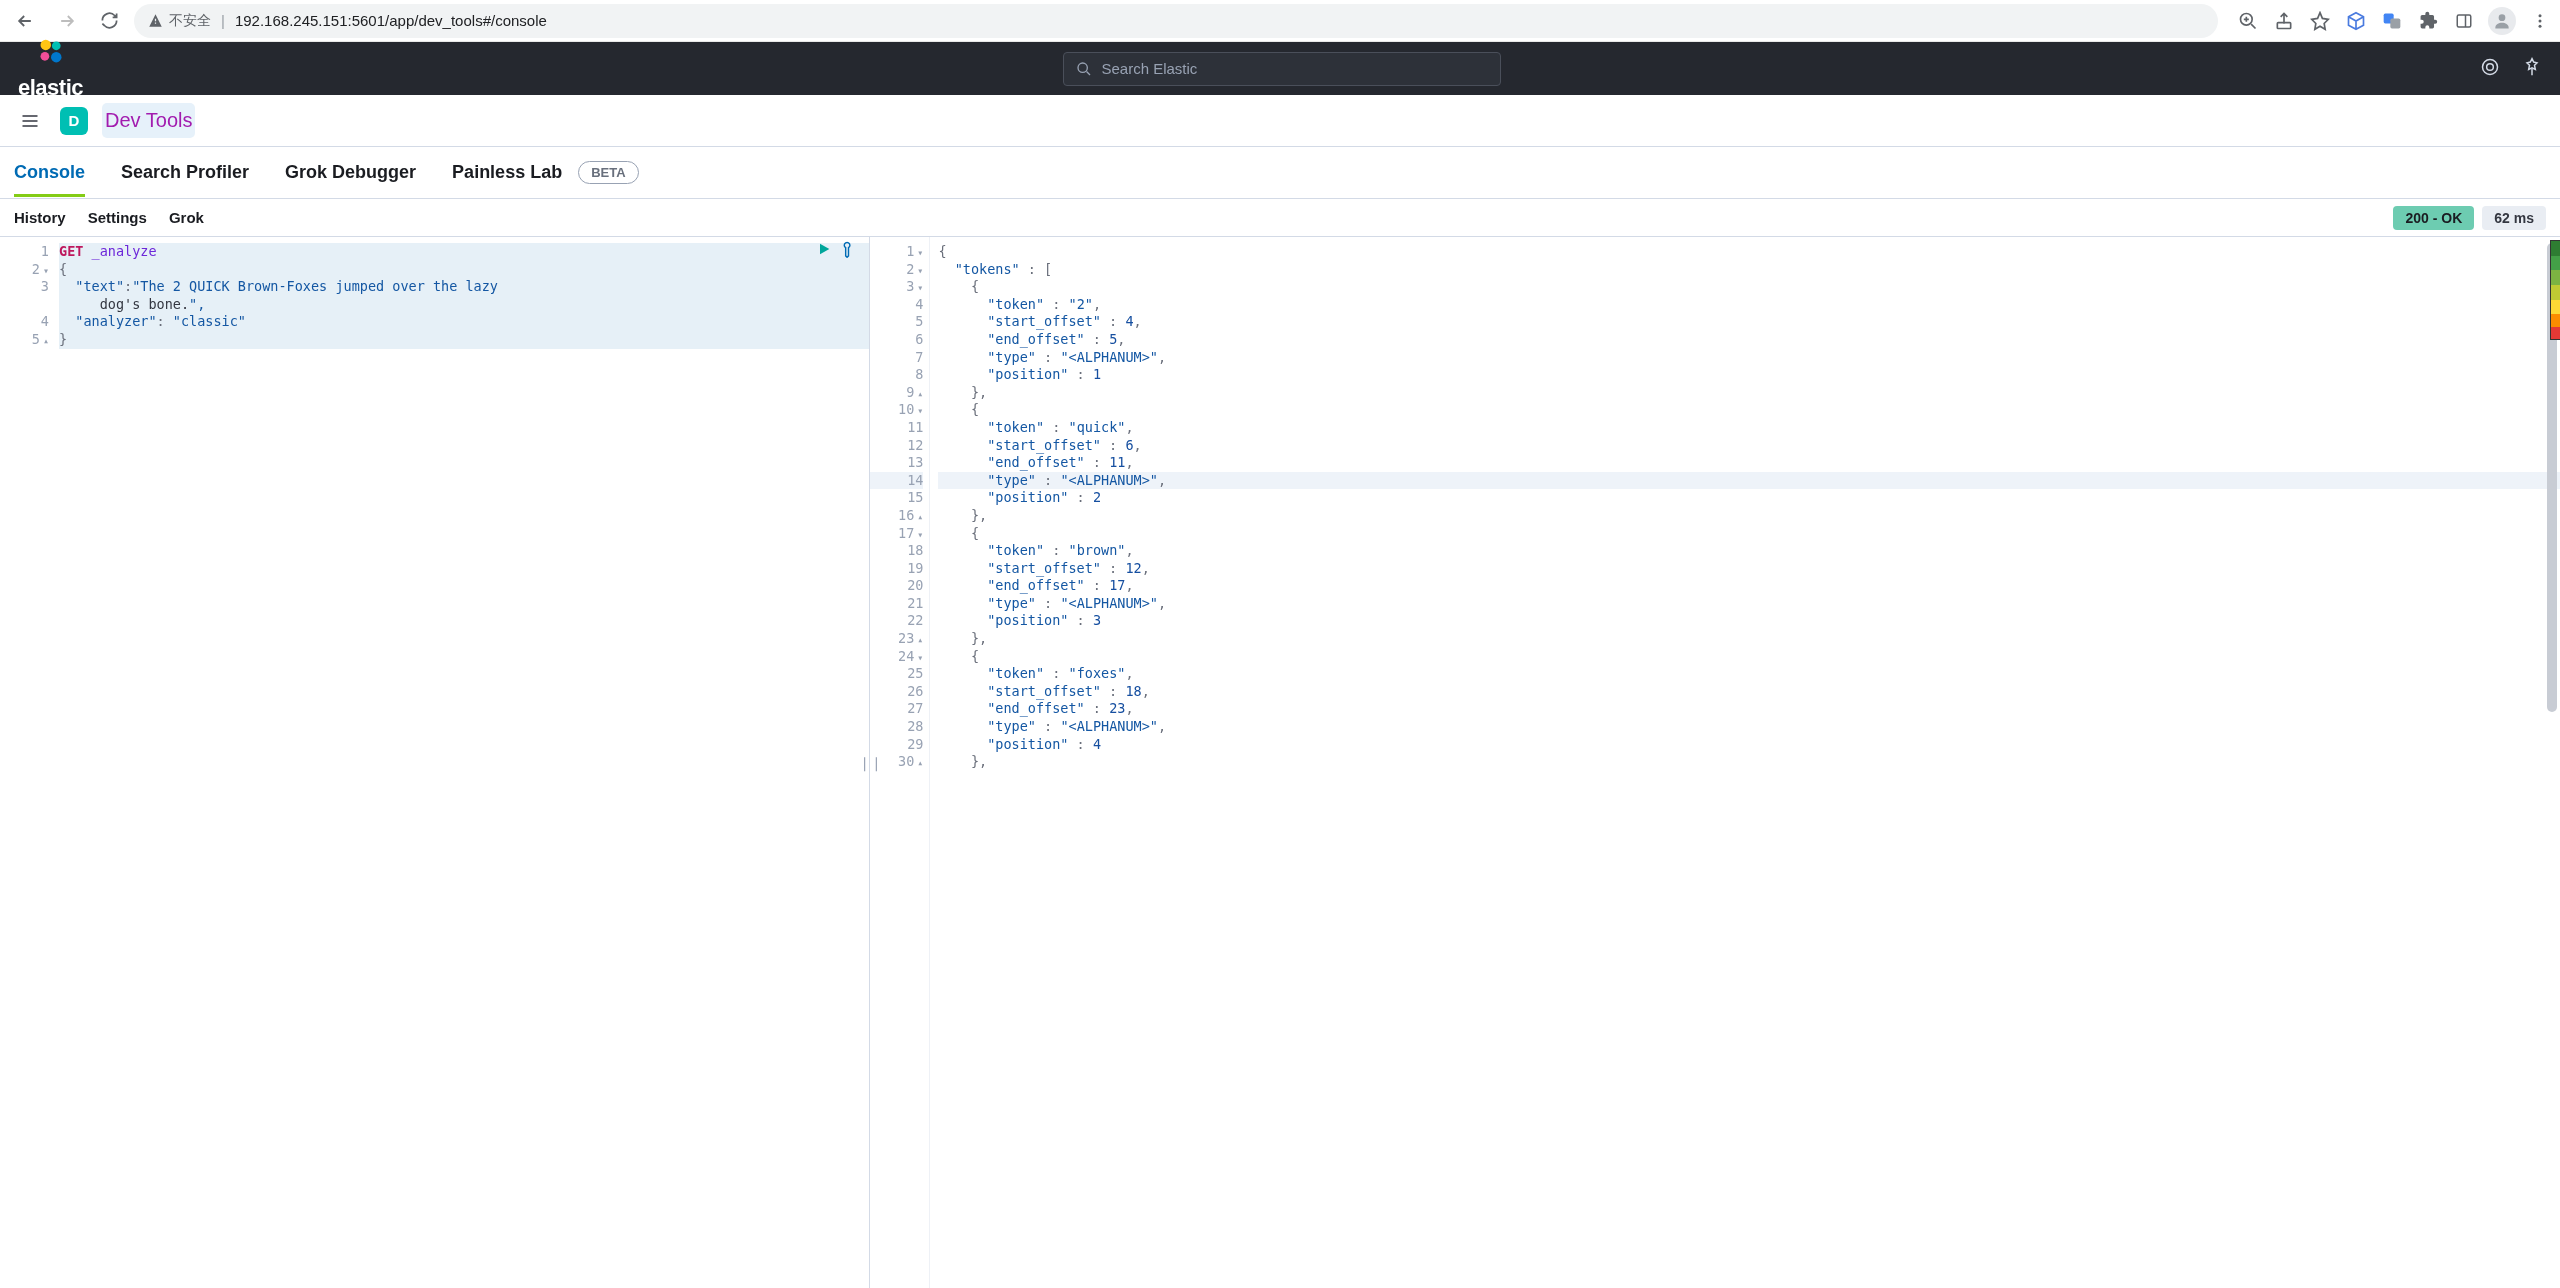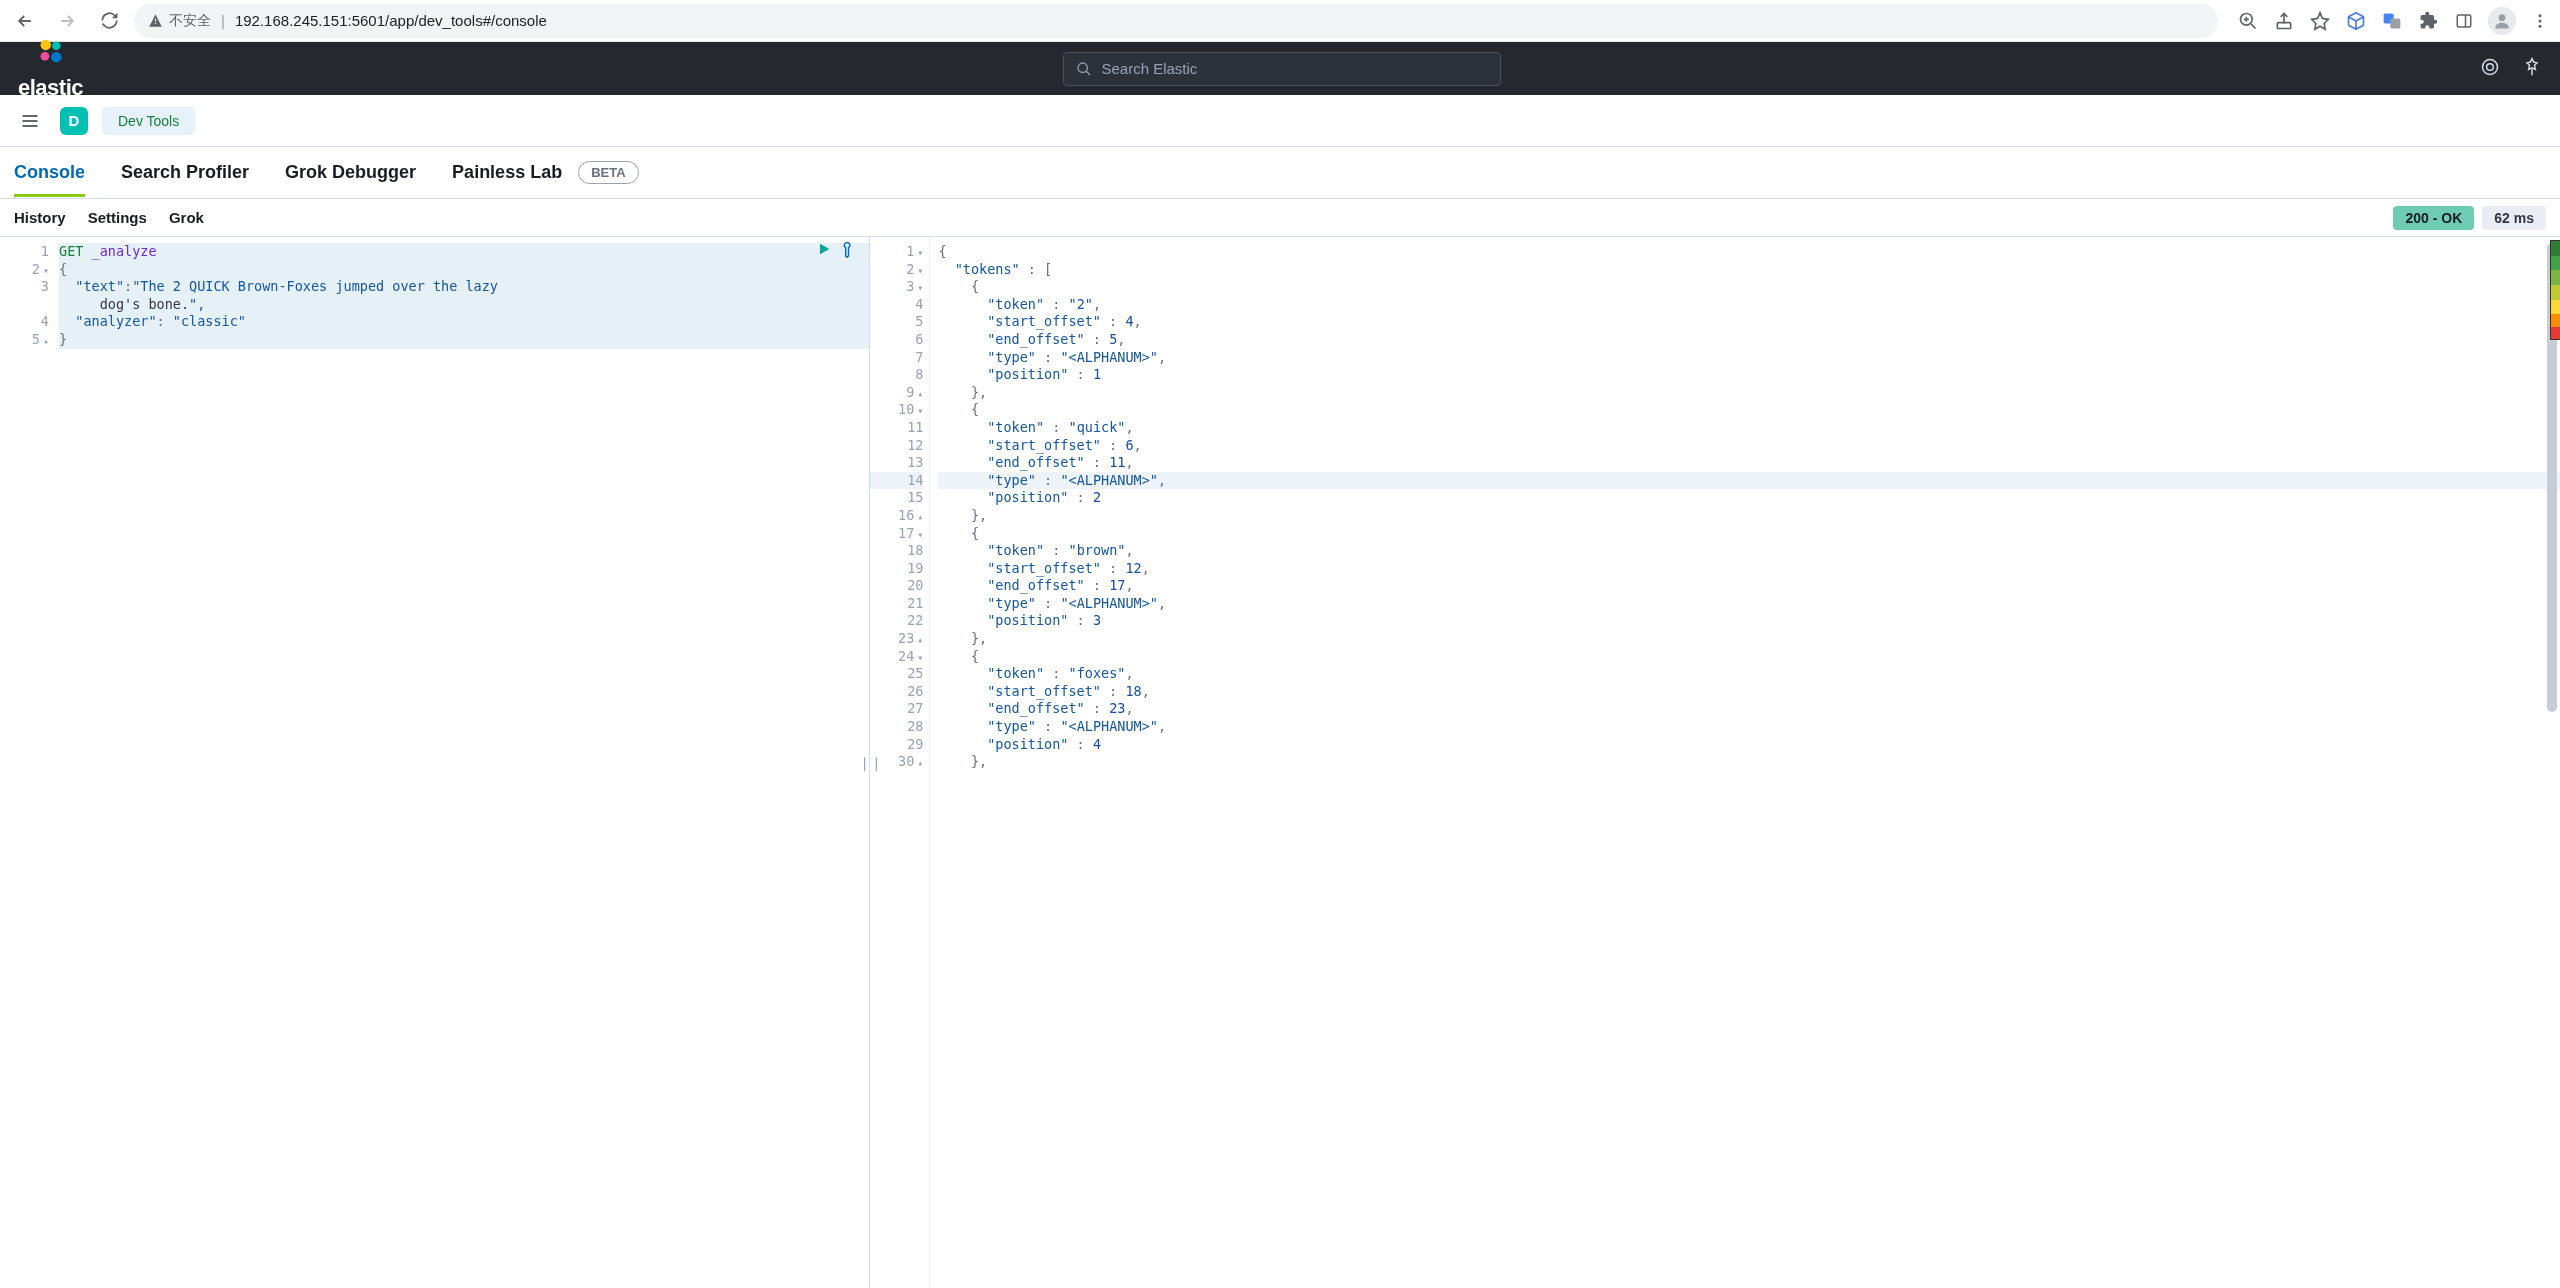--- a/index.html
+++ b/index.html
@@ -20,21 +20,21 @@
 .elastic-logo { display: flex; align-items: center; gap: 10px; flex-direction: column; }
 .elastic-cluster { width: 28px; height: 28px; position: relative; }
 .elastic-wordmark { color: #fff; font-size: 22px; font-weight: 700; letter-spacing: -0.5px; }
 .kbn-search { margin-left: auto; margin-right: auto; width: 438px; height: 34px; background: #2d3139; border: 1px solid #4a4f5a; border-radius: 4px; display: flex; align-items: center; padding: 0 12px; gap: 10px; color: #98a2b3; font-size: 15px; }
 .kbn-header-right { display: flex; align-items: center; gap: 22px; color: #d3dae6; }
 
 
 .sub-header { height: 52px; background: #fff; display: flex; align-items: center; padding: 0 14px; gap: 14px; border-bottom: 1px solid #d3dae6; }
 .hamburger { width: 32px; height: 32px; display:flex; align-items:center; justify-content:center; color:#343741; cursor:pointer; }
 .space-badge { width: 28px; height: 28px; background: #00bfb3; border-radius: 6px; display: flex; align-items: center; justify-content: center; color: #fff; font-weight: 700; font-size: 15px; }
-.breadcrumb-pill { background: #e6f1fa; color: #15803d; padding: 6px 16px; border-radius: 5px; font-size: 14px; font-weight: 500; }
+.breadcrumb-pill { background: #e6f1fa; color: #a21caf; padding: 6px 3px; border-radius: 5px; font-size: 20px; font-weight: 500; }
 
 
 .tabs-row { height: 52px; display: flex; align-items: center; padding: 0 14px; gap: 36px; border-bottom: 1px solid #d3dae6; }
 .tab { font-size: 18px; font-weight: 700; color: #1a1c21; padding: 14px 0; cursor:pointer; }
 .tab.active { color: #006bb4; border-bottom: 3px solid #84cc16; padding-bottom: 11px; }
 .beta-badge { border: 1px solid #98a2b3; border-radius: 14px; padding: 3px 12px; font-size: 13px; font-weight: 700; color: #69707d; margin-left: -20px; }
 
 
 .console-toolbar { height: 38px; display: flex; align-items: center; padding: 0 14px; gap: 22px; border-bottom: 1px solid #d3dae6; }
 .toolbar-link { font-size: 15px; font-weight: 600; color: #1a1c21; cursor:pointer; }
@@ -48,21 +48,21 @@
 .output-pane { flex: 1; display: flex; position: relative; overflow: auto; }
 .divider-handle { position:absolute; left: calc(34% - 4px); top: 50%; transform: translateY(-50%); width:8px; height:30px; display:flex; align-items:center; justify-content:center; color:#98a2b3; cursor:col-resize; z-index:10; font-size: 14px; }
 
 .gutter { width: 55px; background: #fff; color: #98a2b3; font-family: "Menlo","Consolas",monospace; font-size: 13.5px; text-align: right; padding: 6px 6px 0 0; user-select:none; line-height: 17.6px; border-right: 0; }
 .gutter .g-line { height: 17.6px; }
 .gutter .fold { color:#98a2b3; font-size:10px; margin-left:3px; }
 .code { flex:1; font-family: "Menlo","Consolas",monospace; font-size: 13.5px; line-height: 17.6px; padding: 6px 0 0 4px; white-space: pre; color: #343741; overflow:auto; }
 .code .line { height: 17.6px; }
 .code .hl { background: #e6f0f7; }
 
-.method { color: #15803d; font-weight: 400; }
+.method { color: #be185d; font-weight: 700; }
 .path { color: #6d28d9; }
 .key { color: #1457a3; }
 .str { color: #1457a3; }
 .num { color: #164fa0; }
 .punct { color: #6a6f7b; }
 .brace { color: #6a6f7b; }
 
 .run-actions { position: absolute; top: 4px; right: 12px; display:flex; gap:8px; }
 .run-btn { color: #00a69b; cursor:pointer; }
 .wrench-btn { color: #006bb4; cursor:pointer; }

